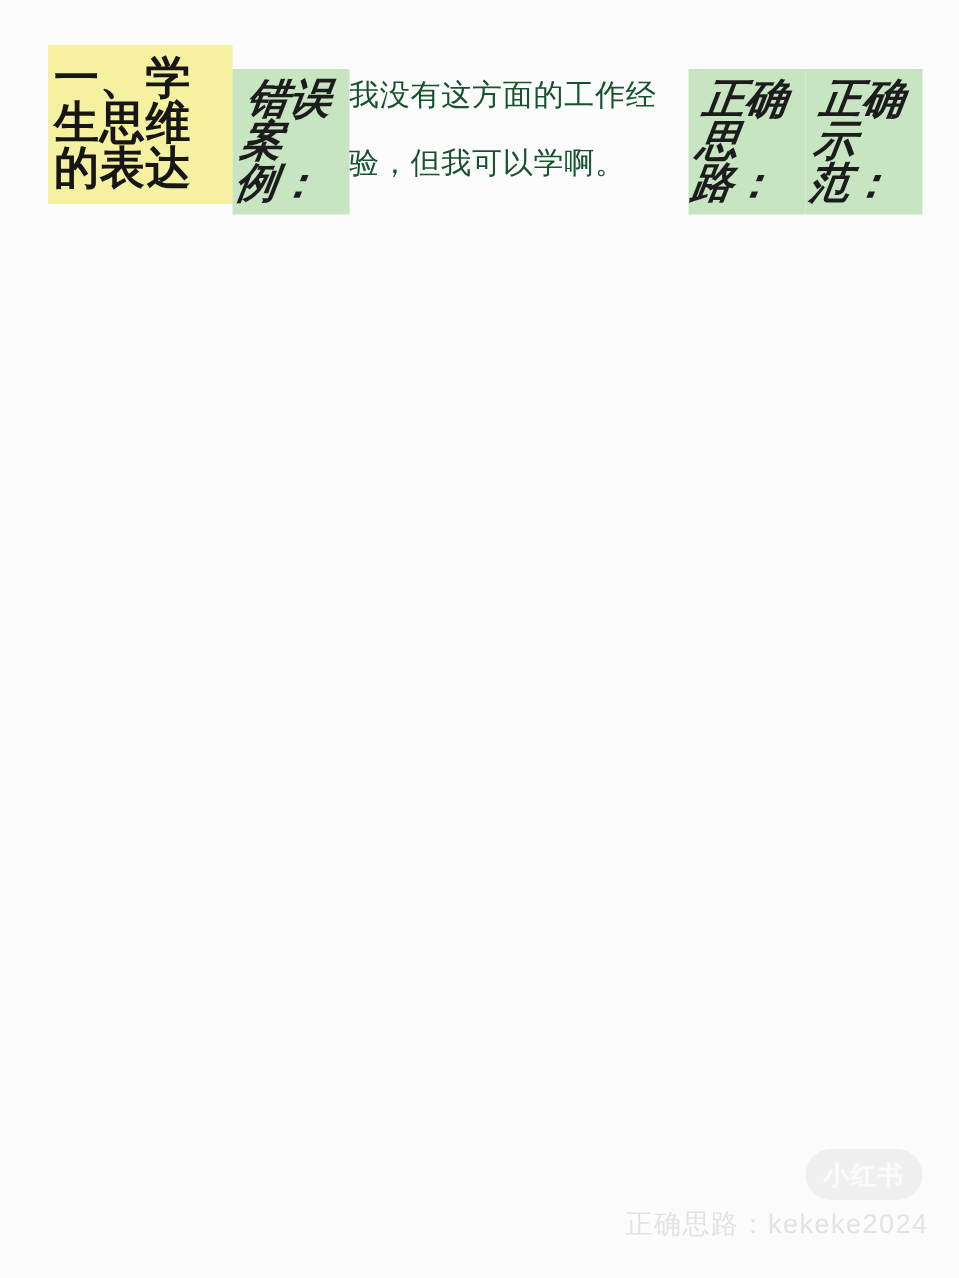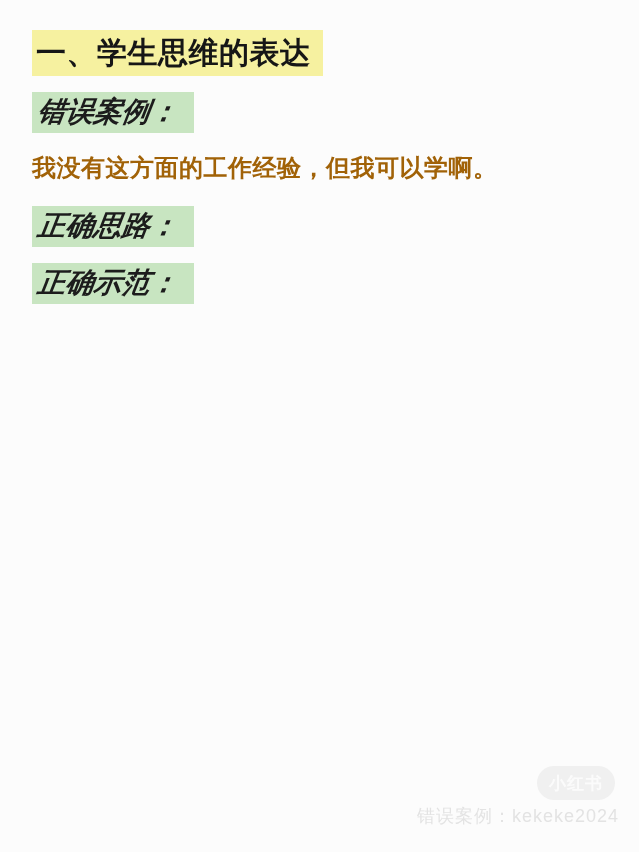--- a/index.html
+++ b/index.html
@@ -5,21 +5,21 @@
   html, body { margin: 0; padding: 0; }
   body {
     width: 639px; height: 852px;
     background: #fcfcfc;
     font-family: "Liberation Sans", sans-serif;
     position: relative;
     overflow: hidden;
   }
   .content {
     display: flex;
-    flex-direction: column;
+    flex-direction: row;
     align-items: flex-start;
     padding: 30px 24px 0 32px;
   }
   .title {
     display: inline-block;
     background: #f6f1a0;
     color: #161616;
     font-size: 30px;
     font-weight: bold;
     line-height: 1.0;
@@ -38,26 +38,25 @@
     padding: 6px 16px 7px 6px;
     margin: 16px 0 0 0;
   }
   .label-inner {
     display: inline-block;
     transform: skewX(-8deg);
   }
   .body-text {
     margin: 12px 0 0 0;
     width: 583px;
-    font-size: 24px;
+    font-size: 20px;
     line-height: 45px;
-    color: #a16207;
+    color: #14532d;
     letter-spacing: 0.5px;
     word-break: break-all;
-    font-weight: bold;
   }
   .wm-badge {
     position: absolute;
     right: 24px; bottom: 52px;
     width: 78px; height: 34px;
     border-radius: 17px;
     background: #f0f0f0;
     color: #fbfbfb;
     font-size: 17px;
     font-weight: bold;
@@ -91,13 +90,13 @@
   </div>
 
   <div class="label">
     <span class="label-inner">正确示范：</span>
   </div>
 
 </div>
 
 <div class="wm-badge">小红书</div>
 
-<div class="wm-account">错误案例：kekeke2024</div>
+<div class="wm-account">正确思路：kekeke2024</div>
 
 </body></html>

